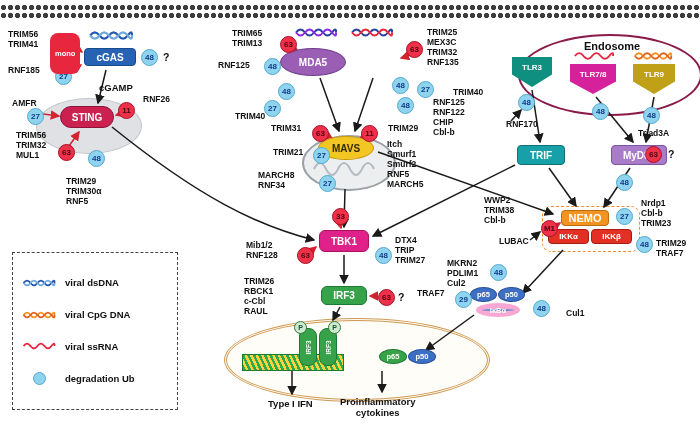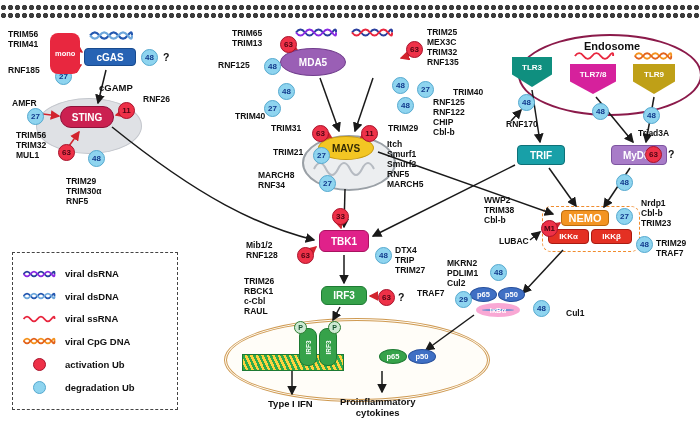--- a/index.html
+++ b/index.html
@@ -203,21 +203,21 @@
   <div class="lbl" style="left:258px;top:170px">MARCH8
 RNF34</div>
   <div class="ub deg" style="left:319px;top:175px">27</div>
 
   <div class="ub act" style="left:332px;top:208px">33</div>
   <div class="node" style="left:319px;top:230px;width:50px;height:22px;background:#e0218a;border:1px solid #a8125f;border-radius:6px">TBK1</div>
   <div class="lbl" style="left:246px;top:240px">Mib1/2
 RNF128</div>
   <div class="ub act" style="left:297px;top:247px">63</div>
   <div class="ub deg" style="left:375px;top:247px">48</div>
-  <div class="lbl" style="left:395px;top:245px">DTX4
+  <div class="lbl" style="left:395px;top:235px">DTX4
 TRIP
 TRIM27</div>
   <div class="lbl" style="left:244px;top:276px">TRIM26
 RBCK1
 c-Cbl
 RAUL</div>
   <div class="node" style="left:321px;top:286px;width:46px;height:19px;background:#36a24a;border:1px solid #1d7a33;border-radius:6px">IRF3</div>
   <div class="ub act" style="left:378px;top:289px">63</div>
   <div class="q" style="left:398px;top:291px">?</div>
   <div class="lbl" style="left:417px;top:288px">TRAF7</div>
@@ -284,57 +284,42 @@
   <div class="oval" style="left:470px;top:287px;width:27px;height:15px;background:#3f6fc4;border:1px solid #27509c">p65</div>
   <div class="oval" style="left:498px;top:287px;width:27px;height:15px;background:#3f6fc4;border:1px solid #27509c">p50</div>
   <div class="oval" style="left:476px;top:303px;width:44px;height:14px;background:#5b8bd0;border:6px solid #f9a8d4">IκBα</div>
   <div class="ub deg" style="left:533px;top:300px">48</div>
   <div class="lbl" style="left:566px;top:308px">Cul1</div>
 
   <div class="legend">
     <div class="lg-row">
       <span class="lg-icon">
         <svg width="34" height="12" viewBox="0 0 44 12">
-          <path d="M2,6 Q6.5,0 11,6 T20,6 T29,6 T38,6 T42,6" fill="none" stroke="#2b3f9e" stroke-width="2.4"></path>
-          <path d="M2,6 Q6.5,12 11,6 T20,6 T29,6 T38,6 T42,6" fill="none" stroke="#8a2be2" stroke-width="2.4"></path>
-        </svg>
-        </span>
-      <span class="lg-label">viral dsRNA</span>
-    </div>
-    <div class="lg-row">
-      <span class="lg-icon">
-        <svg width="34" height="12" viewBox="0 0 44 12">
           <path d="M2,6 Q6.5,0 11,6 T20,6 T29,6 T38,6 T42,6" fill="none" stroke="#2458b0" stroke-width="2.4"></path>
           <path d="M2,6 Q6.5,12 11,6 T20,6 T29,6 T38,6 T42,6" fill="none" stroke="#6fa8dc" stroke-width="2.4"></path>
         </svg>
         </span>
       <span class="lg-label">viral dsDNA</span>
-    </div>
-    <div class="lg-row">
-      <span class="lg-icon">
-        <svg width="34" height="12" viewBox="0 0 44 12">
-          <path d="M2,6 Q6.5,0 11,6 T20,6 T29,6 T38,6 T42,6" fill="none" stroke="#e8273f" stroke-width="2.4"></path>
-        </svg>
-        </span>
-      <span class="lg-label">viral ssRNA</span>
     </div>
     <div class="lg-row">
       <span class="lg-icon">
         <svg width="34" height="12" viewBox="0 0 44 12">
           <path d="M2,6 Q6.5,0 11,6 T20,6 T29,6 T38,6 T42,6" fill="none" stroke="#f49320" stroke-width="2.4"></path>
           <path d="M2,6 Q6.5,12 11,6 T20,6 T29,6 T38,6 T42,6" fill="none" stroke="#e2621b" stroke-width="2.4"></path>
         </svg>
         </span>
       <span class="lg-label">viral CpG DNA</span>
     </div>
     <div class="lg-row">
       <span class="lg-icon">
-          <span class="lg-ub act"></span>
+        <svg width="34" height="12" viewBox="0 0 44 12">
+          <path d="M2,6 Q6.5,0 11,6 T20,6 T29,6 T38,6 T42,6" fill="none" stroke="#e8273f" stroke-width="2.4"></path>
+        </svg>
         </span>
-      <span class="lg-label">activation Ub</span>
+      <span class="lg-label">viral ssRNA</span>
     </div>
     <div class="lg-row">
       <span class="lg-icon">
           <span class="lg-ub deg"></span>
         </span>
       <span class="lg-label">degradation Ub</span>
     </div>
   </div>
 
 </div>

